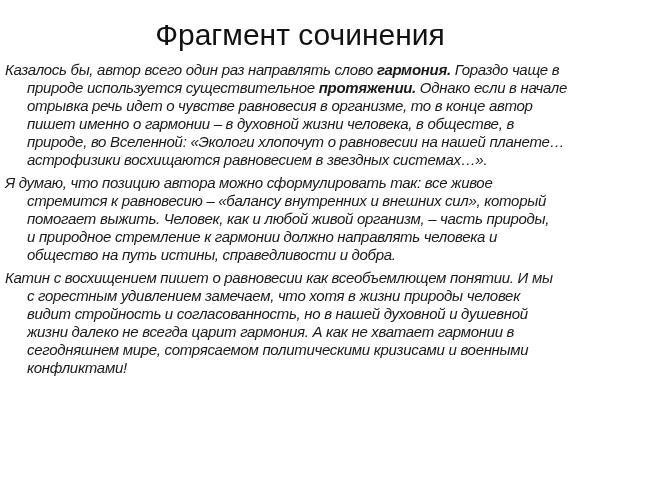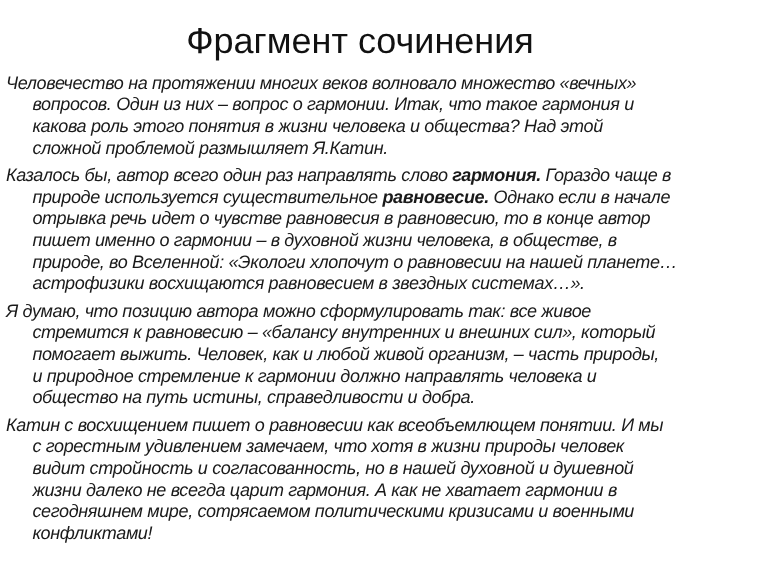--- a/index.html
+++ b/index.html
@@ -44,27 +44,23 @@
     font-weight: 700;
     font-style: italic;
   }
 </style>
 </head>
 <body>
 
 <div class="slide">
   <h1 class="title">Фрагмент сочинения</h1>
   <div class="essay-body">
-      <p class="para"><span>Человечество на протяжении многих веков волновало множество «вечных»
-вопросов. Один из них – вопрос о гармонии. Итак, что такое гармония и
-какова роль этого понятия в жизни человека и общества? Над этой
-сложной проблемой размышляет Я.Катин.</span></p>
       <p class="para"><span>Казалось бы, автор всего один раз направлять слово </span><span class="bold">гармония.</span><span> Гораздо чаще в
-природе используется существительное </span><span class="bold">равновесие.</span><span> Однако если в начале
-отрывка речь идет о чувстве равновесия в равновесию, то в конце автор
+природе используется существительное </span><span class="bold">протяжении.</span><span> Однако если в начале
+отрывка речь идет о чувстве равновесия в организме, то в конце автор
 пишет именно о гармонии – в духовной жизни человека, в обществе, в
 природе, во Вселенной: «Экологи хлопочут о равновесии на нашей планете…
 астрофизики восхищаются равновесием в звездных системах…».</span></p>
       <p class="para"><span>Я думаю, что позицию автора можно сформулировать так: все живое
 стремится к равновесию – «балансу внутренних и внешних сил», который
 помогает выжить. Человек, как и любой живой организм, – часть природы,
 и природное стремление к гармонии должно направлять человека и
 общество на путь истины, справедливости и добра.</span></p>
       <p class="para"><span>Катин с восхищением пишет о равновесии как всеобъемлющем понятии. И мы
 с горестным удивлением замечаем, что хотя в жизни природы человек

